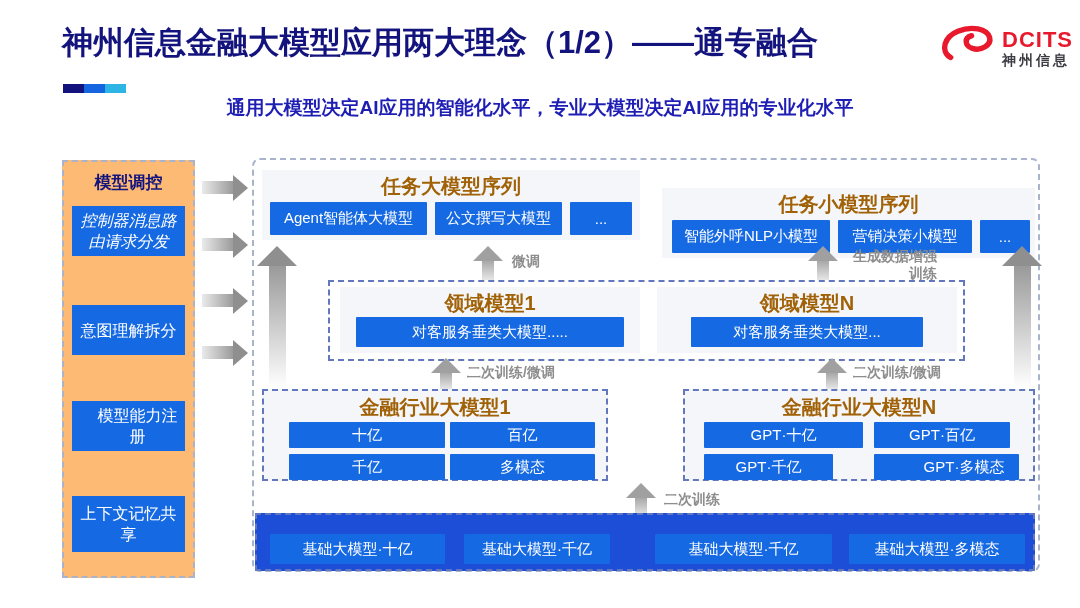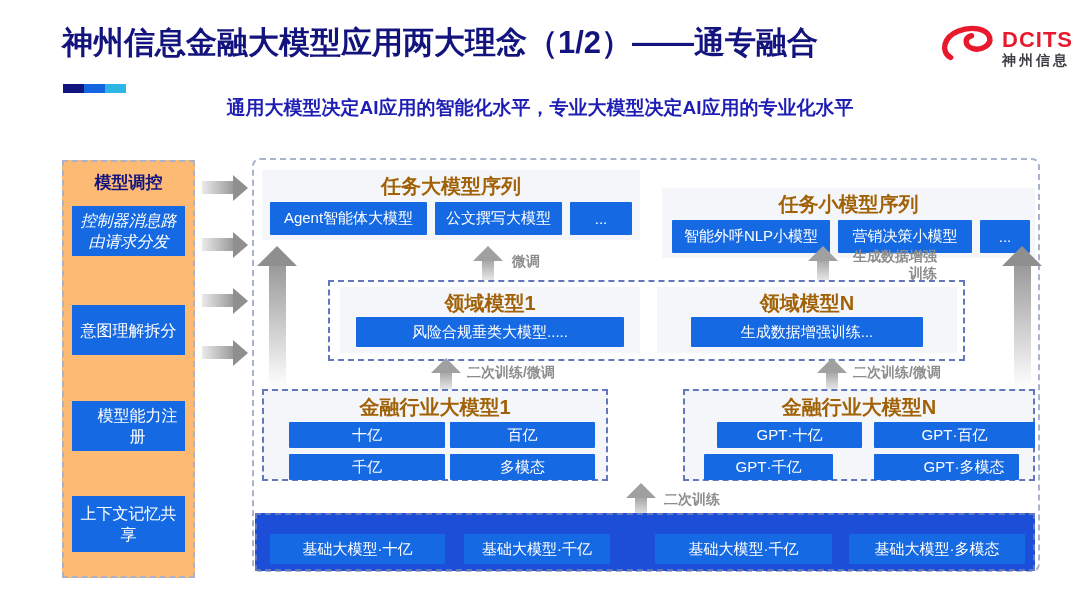--- a/index.html
+++ b/index.html
@@ -86,22 +86,22 @@
   .gDN .b0 { left:34px; top:30px; width:232px; height:30px; }
 
   
   .industry { border:2px dashed #6277bd; }
   .gI1 { left:262px; top:389px; width:346px; height:92px; }
   .gI1 .b0 { left:25px;  top:31px; width:156px; height:26px; }
   .gI1 .b1 { left:186px; top:31px; width:145px; height:26px; }
   .gI1 .b2 { left:25px;  top:63px; width:156px; height:26px; }
   .gI1 .b3 { left:186px; top:63px; width:145px; height:26px; }
   .gIN { left:683px; top:389px; width:352px; height:92px; }
-  .gIN .b0 { left:32px;  top:31px; width:145px; height:26px; }
-  .gIN .b1 { left:189px; top:31px; width:161px; height:26px; }
+  .gIN .b0 { left:19px;  top:31px; width:159px; height:26px; }
+  .gIN .b1 { left:189px; top:31px; width:136px; height:26px; }
   .gIN .b2 { left:19px;  top:63px; width:129px; height:26px; }
   .gIN .b3 { left:189px; top:63px; width:145px; height:26px;padding-left:35px; }
 
   
   .base-box { position:absolute; left:255px; top:513px; width:780px; height:58px;
     border:2px dashed #6277bd; background:#1d4ed8; }
   .base-box .b0 { left:13px;  top:19px; width:175px; height:30px; }
   .base-box .b1 { left:207px; top:19px; width:146px; height:30px; }
   .base-box .b2 { left:398px; top:19px; width:177px; height:30px; }
   .base-box .b3 { left:592px; top:19px; width:176px; height:30px; }
@@ -189,25 +189,25 @@
 
   <div class="arrow-up small gen-arrow">
       <div class="head"></div>
       <div class="shaft"></div>
     </div>
   <div class="arr-label wrap" style="left:845px; top:248px">生成数据增强训练</div>
 
   <div class="domain-wrap"></div>
   <div class="group gD1">
     <div class="group-title">领域模型1</div>
-    <div class="btn b0">风险合规垂类大模型.....</div>
+    <div class="btn b0">对客服务垂类大模型.....</div>
   </div>
   <div class="group gDN">
     <div class="group-title">领域模型N</div>
-    <div class="btn b0">生成数据增强训练...</div>
+    <div class="btn b0">对客服务垂类大模型...</div>
   </div>
 
   <div class="arrow-up small rfL-arrow">
       <div class="head"></div>
       <div class="shaft"></div>
     </div>
   <div class="arr-label" style="left:467px; top:364px">二次训练/微调</div>
   <div class="arrow-up small rfR-arrow">
       <div class="head"></div>
       <div class="shaft"></div>

